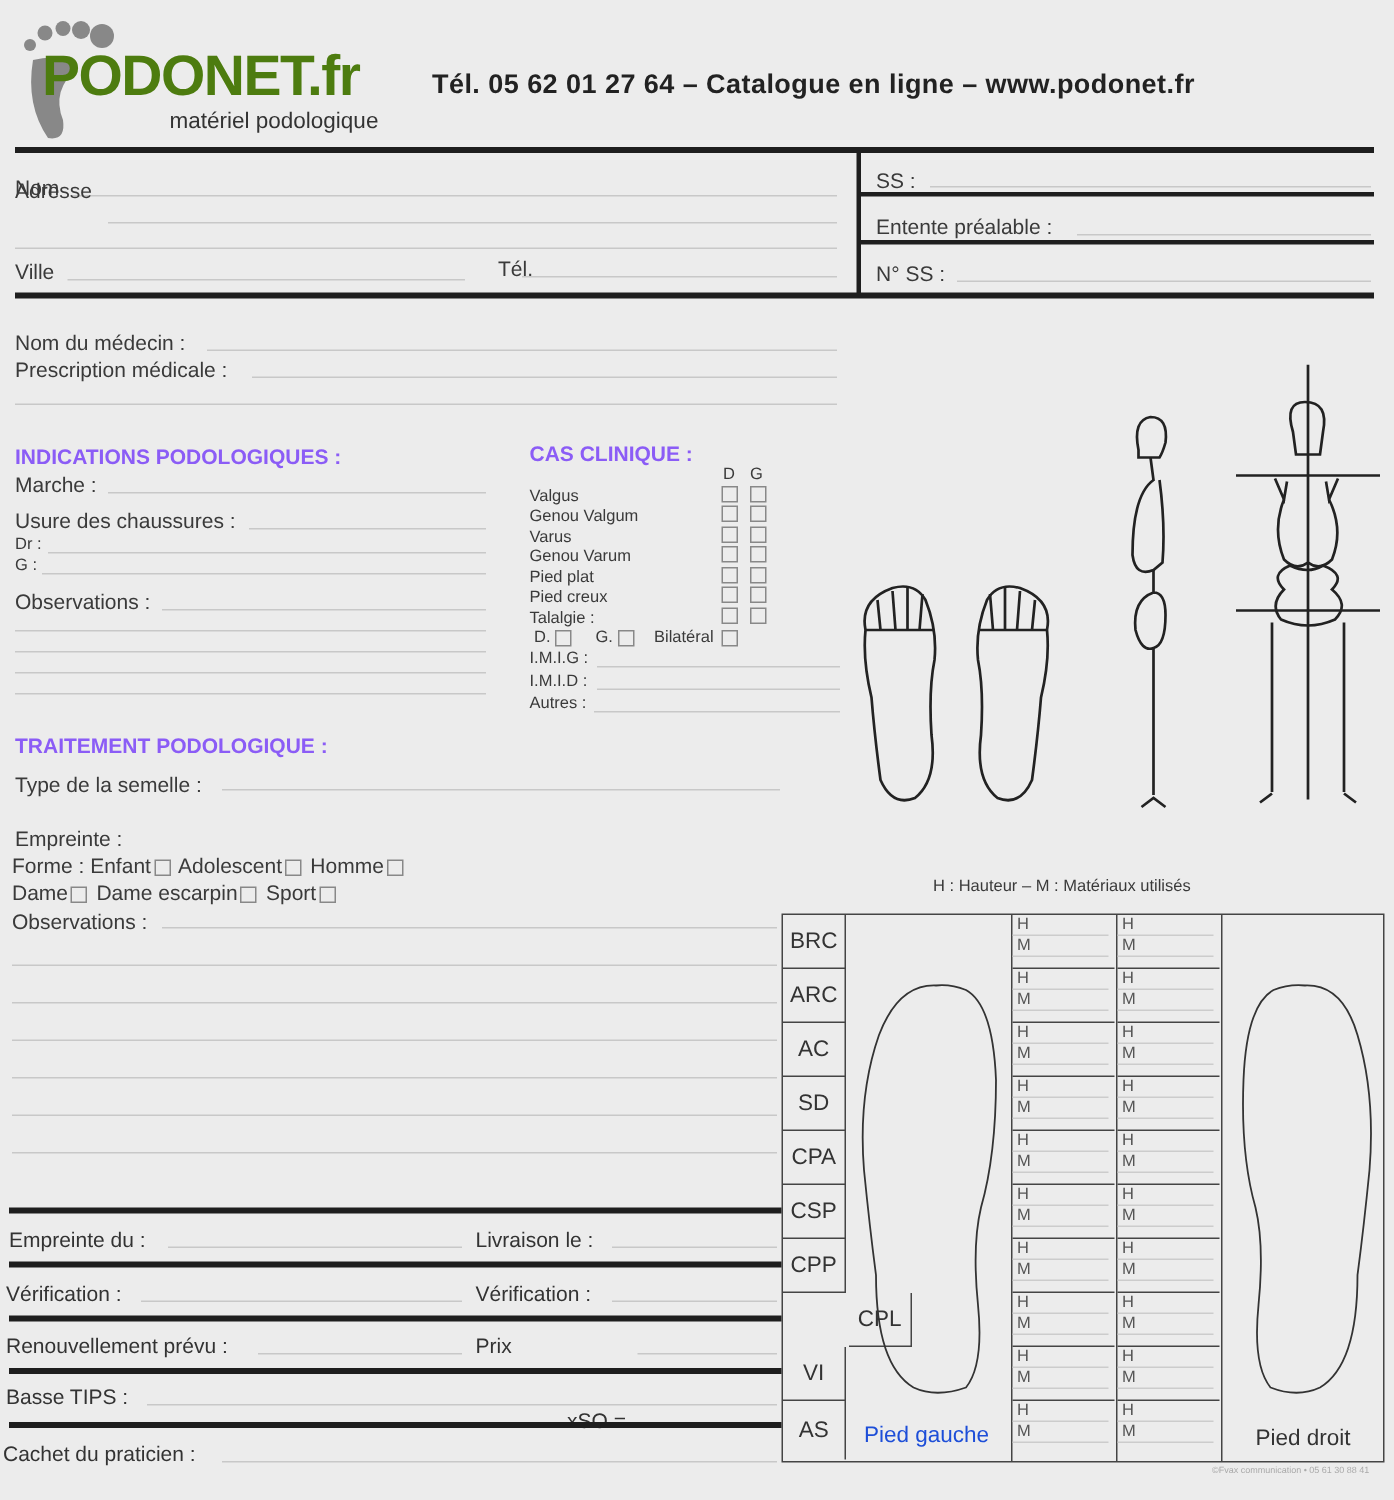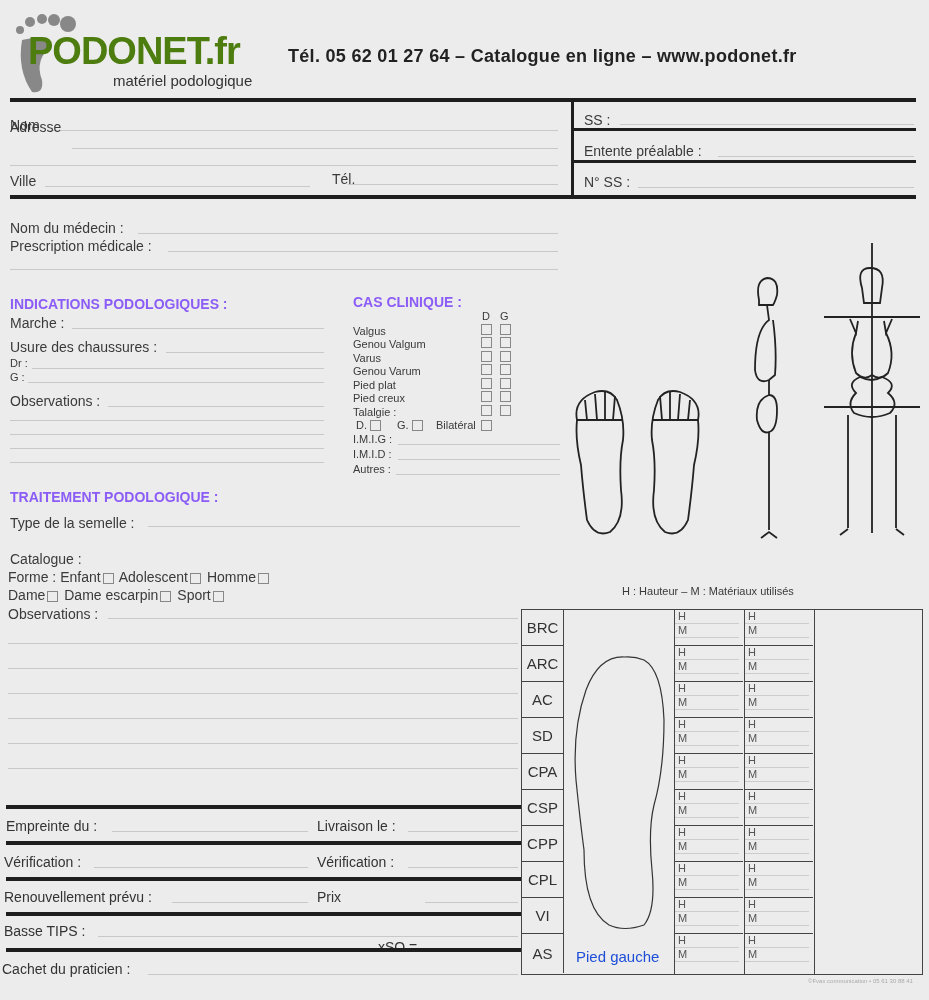--- a/index.html
+++ b/index.html
@@ -143,21 +143,21 @@
   <path d="M30 76 L36 90 L38 78 M72 76 L66 90 L64 78"></path>
   <path d="M36 90 Q28 110 36 130 Q44 138 52 132 Q60 138 68 130 Q76 110 66 90"></path>
   <path d="M36 150 Q26 140 40 134 Q52 140 62 134 Q78 140 68 150 Q80 160 70 170 Q52 178 34 170 Q26 160 36 150Z"></path>
   <path d="M4 164 L100 164"></path>
   <path d="M28 172 L28 285 M76 172 L76 285 M20 292 L28 286 M84 292 L76 286"></path>
 </svg>
 
 <div class="h" style="left:10px;top:489px;">TRAITEMENT PODOLOGIQUE :</div>
 <div class="lbl" style="left:10px;top:515px;">Type de la semelle :</div>
 <div class="line" style="left:148px;top:526px;width:372px;"></div>
-<div class="lbl" style="left:10px;top:551px;">Catalogue :</div>
+<div class="lbl" style="left:10px;top:551px;">Empreinte :</div>
 <div class="lbl" style="left:8px;top:569px;">
   <span>Forme :</span>
   <span>Enfant</span><span class="cb"></span>
   <span>Adolescent</span><span class="cb"></span>
   <span>Homme</span><span class="cb"></span>
 </div>
 <div class="lbl" style="left:8px;top:587px;">
   <span>Dame</span><span class="cb"></span>
   <span>Dame escarpin</span><span class="cb"></span>
   <span>Sport</span><span class="cb"></span>
@@ -174,21 +174,21 @@
 <div class="lbl sm" style="left:622px;top:585px;">H : Hauteur – M : Matériaux utilisés</div>
 
 <div class="tbl">
   <div class="code" style="top:0;height:35px;">BRC</div>
   <div class="code" style="top:36px;height:35px;">ARC</div>
   <div class="code" style="top:72px;height:35px;">AC</div>
   <div class="code" style="top:108px;height:35px;">SD</div>
   <div class="code" style="top:144px;height:35px;">CPA</div>
   <div class="code" style="top:180px;height:35px;">CSP</div>
   <div class="code" style="top:216px;height:35px;">CPP</div>
-  <div class="code" style="top:252px;height:35px;">CPL</div>
+  <div class="code" style="top:252px;height:35px;margin-left:44px;">CPL</div>
   <div class="code" style="top:288px;height:35px;">VI</div>
   <div class="code" style="top:324px;height:39px;border-bottom:none;">AS</div>
 
   <div class="abs" style="left:42px;top:0;width:110px;height:364px;border-right:1px solid #444;">
     <svg width="110" height="330" viewBox="0 0 110 330" fill="none" stroke="#333" stroke-width="1.2" style="position:absolute;left:0;top:0">
       <path d="M60 47 Q35 46 22 80 Q8 120 12 170 Q16 210 20 240 Q20 300 45 315 Q60 322 80 315 Q92 300 88 260 Q84 220 90 195 Q100 160 100 110 Q98 60 80 50 Q70 46 60 47Z"></path>
     </svg>
     <div class="abs" style="left:12px;top:338px;font-size:15px;color:#1d4ed8;">Pied gauche</div>
   </div>
 
@@ -271,20 +271,26 @@
     <div class="hm" style="top:288px;height:35px;">
         <span>H</span>
         <span>M</span>
       </div>
     <div class="hm" style="top:324px;height:39px;border-bottom:none;">
         <span>H</span>
         <span>M</span>
       </div>
   </div>
 
+  <div class="abs" style="left:293px;top:0;width:107px;height:364px;">
+    <svg width="107" height="330" viewBox="0 0 107 330" fill="none" stroke="#333" stroke-width="1.2" style="position:absolute;left:0;top:0">
+      <path d="M55 47 Q80 46 90 80 Q102 120 98 170 Q94 210 90 240 Q90 300 65 315 Q50 322 32 315 Q20 300 24 260 Q28 220 22 195 Q12 160 14 110 Q16 60 34 50 Q44 46 55 47Z"></path>
+    </svg>
+    <div class="abs" style="left:22px;top:340px;font-size:15px;color:#333;">Pied droit</div>
+  </div>
 </div>
 
 <div class="thick" style="left:6px;top:805px;width:515px;"></div>
 <div class="foot-lbl" style="left:6px;top:818px;">Empreinte du :</div>
 <div class="line" style="left:112px;top:831px;width:196px;"></div>
 <div class="foot-lbl" style="left:317px;top:818px;">Livraison le :</div>
 <div class="line" style="left:408px;top:831px;width:110px;"></div>
 
 <div class="thick" style="left:6px;top:841px;width:515px;"></div>
 <div class="foot-lbl" style="left:4px;top:854px;">Vérification :</div>

